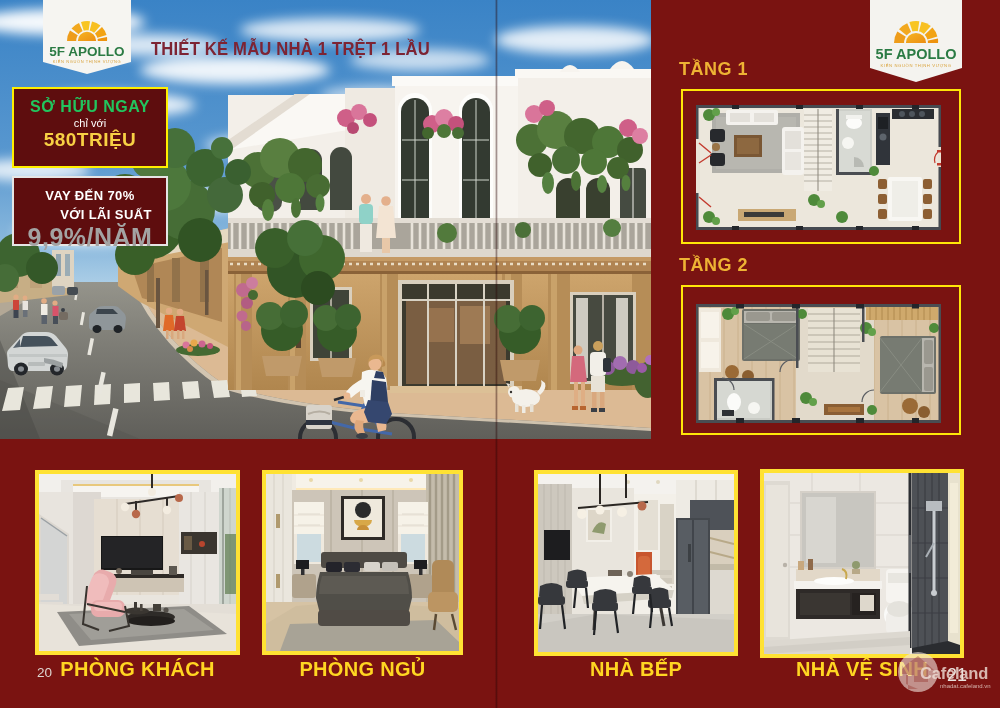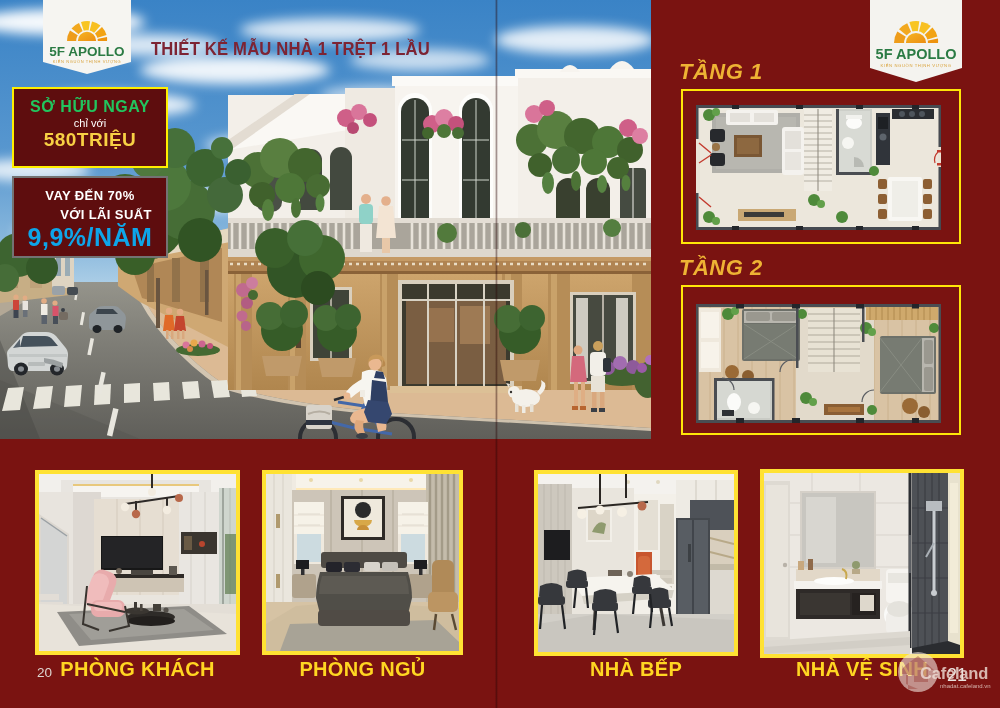--- a/index.html
+++ b/index.html
@@ -1,19 +1,19 @@
 <!DOCTYPE html>
 <html><head>
 <meta charset="utf-8">
 <style>
   html,body{margin:0;padding:0;}
   body{width:1000px;height:708px;background:#7a1311;overflow:hidden;position:relative;
        font-family:"Liberation Sans", sans-serif;}
   .abs{position:absolute;}
-  .goldlbl{font-weight:bold;color:#eeb334;font-size:22px;letter-spacing:0.5px;font-style:italic;}
+  .goldlbl{font-weight:bold;color:#eeb334;font-size:18px;letter-spacing:0.5px;}
   .photolbl{font-weight:bold;color:#ffd622;font-size:20px;text-align:center;letter-spacing:0.3px;}
   .planframe{border:2px solid #ffe608;background:#7a1311;box-sizing:border-box;}
   .photoframe{background:#ffe233;box-sizing:border-box;}
 </style>
 </head>
 <body>
 
 <div class="abs" style="left:0;top:0;width:651px;height:439px;" id="scene">
 <svg width="651" height="439" viewBox="0 0 651 439" xmlns="http://www.w3.org/2000/svg">
 <defs>
@@ -533,24 +533,24 @@
 </div>
 
 <div class="abs" style="left:151px;top:38px;white-space:nowrap;font-size:18.5px;font-weight:bold;color:#7d2433;letter-spacing:0.2px;z-index:20;transform:scaleX(0.9);transform-origin:0 0;">THIẾT KẾ MẪU NHÀ 1 TRỆT 1 LẦU</div>
 
 <div class="abs" style="left:12px;top:87px;width:156px;height:81px;border:2px solid #ffef00;background:#5e0d0e;box-sizing:border-box;z-index:30;text-align:center;">
   <div style="margin-top:9px;color:#22c55e;font-weight:bold;font-size:16px;letter-spacing:0.5px;">SỞ HỮU NGAY</div>
   <div style="margin-top:1px;color:#fff;font-size:11px;">chỉ với</div>
   <div style="margin-top:0px;color:#f8d044;font-weight:bold;font-size:19px;letter-spacing:0.5px;">580TRIỆU</div>
 </div>
 
-<div class="abs" style="left:12px;top:176px;width:156px;height:82px;border:2px solid #737373;background:#5e0d0e;box-sizing:border-box;z-index:30;text-align:center;">
+<div class="abs" style="left:12px;top:176px;width:156px;height:70px;border:2px solid #e5e5e5;background:#5e0d0e;box-sizing:border-box;z-index:30;text-align:center;">
   <div style="margin-top:10px;color:#fff;font-weight:bold;font-size:13px;letter-spacing:0.4px;">VAY ĐẾN 70%</div>
   <div style="margin-top:4px;color:#fff;font-weight:bold;font-size:13px;letter-spacing:0.4px;padding-left:32px;">VỚI LÃI SUẤT</div>
-  <div style="margin-top:1px;color:#0ea5e9;font-weight:bold;font-size:25px;letter-spacing:0.5px;">9,9%/NĂM</div>
+  <div style="margin-top:1px;color:#a3a3a3;font-weight:bold;font-size:25px;letter-spacing:0.5px;">9,9%/NĂM</div>
 </div>
 
 <div class="abs" style="left:870px;top:0;z-index:30;" id="badgeR">
 <svg width="92" height="83" viewBox="0 0 92 83" xmlns="http://www.w3.org/2000/svg">
 <defs>
   <linearGradient id="sunR" x1="0" y1="0" x2="1" y2="1">
     <stop offset="0" stop-color="#f6b723"></stop>
           <stop offset="1" stop-color="#ec8d12"></stop>
   </linearGradient>
 </defs>

